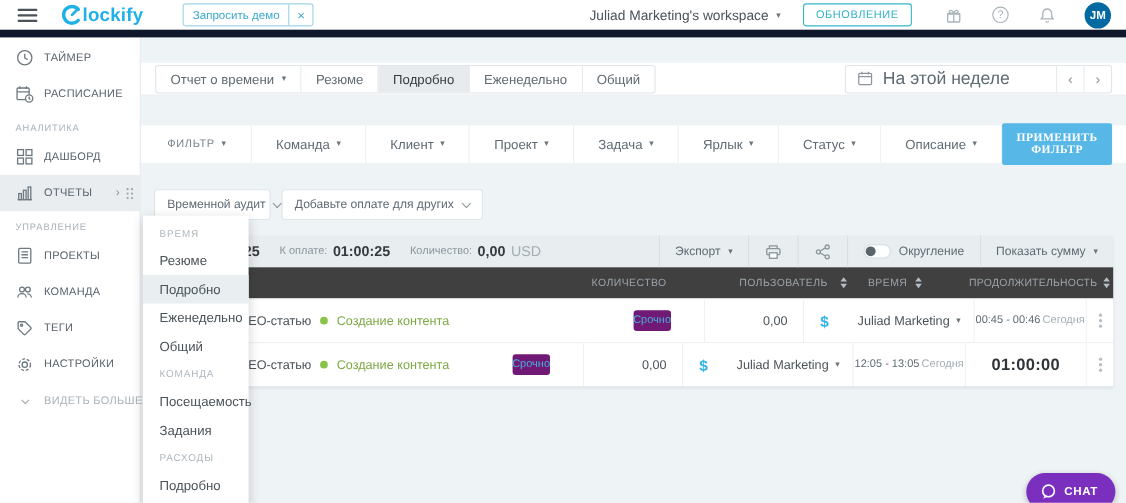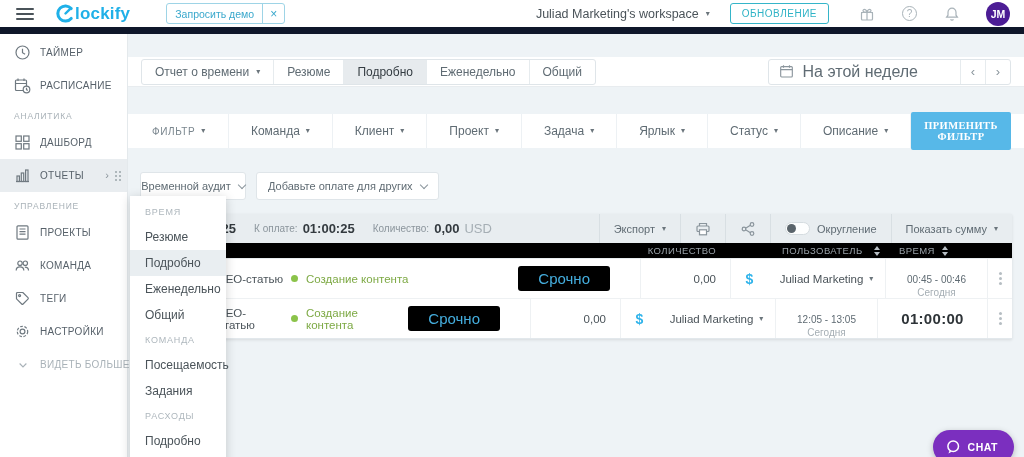--- a/index.html
+++ b/index.html
@@ -22,21 +22,21 @@
   .spacer{flex:1}
   .workspace{display:flex;align-items:center;font-size:12.5px;color:#4a5359;gap:7px;cursor:pointer}
   .caret{font-size:8px;color:#6b757c;line-height:1}
   .update-btn{margin-left:20px;border:1px solid #35b5c9;color:#2fb3c6;background:#fff;
     font-size:10px;letter-spacing:.5px;padding:4px 11px;border-radius:3px;
     font-family:inherit;cursor:pointer}
   .top-icons{display:flex;align-items:center;gap:27px;margin-left:30px;color:#a9b3b9}
   .tic{cursor:pointer;display:flex;align-items:center;justify-content:center}
   .help-circle{width:15px;height:15px;border:1px solid #a9b3b9;border-radius:50%;
     font-size:10px;display:flex;align-items:center;justify-content:center;color:#a9b3b9}
-  .avatar{width:24px;height:24px;border-radius:50%;background:#4c1d95;color:#fff;
+  .avatar{width:24px;height:24px;border-radius:50%;background:#0369a1;color:#fff;
     font-size:10.5px;font-weight:700;display:flex;align-items:center;justify-content:center;
     margin:0 14px 0 26px;cursor:pointer}
 
   
   .sidebar{position:absolute;top:34px;left:0;bottom:0;width:128px;background:#fff;
     border-right:1px solid #e4e9ec;padding-top:2px;z-index:30}
   .sb-item{display:flex;align-items:center;height:33px;padding-left:14px;cursor:pointer;color:#57616a}
   .sb-item .sb-ic{width:17px;height:17px;margin-right:9px;display:flex;align-items:center;
     justify-content:center;color:#6f7980;flex:none}
   .sb-lbl{font-size:10px;letter-spacing:.3px;white-space:nowrap}
@@ -77,66 +77,66 @@
   .fseg.first{padding-left:24px;font-size:10px;color:#7a868e;letter-spacing:.6px}
   .apply-btn{margin-left:auto;margin-right:14px;background:#57b8e8;color:#fff;border:none;
     font-size:10.5px;font-weight:600;letter-spacing:.4px;padding:8px 13px;border-radius:2px;
     font-family:Liberation Serif, serif;cursor:pointer}
 
   
   .controls{position:absolute;top:172px;left:140px;display:flex;gap:10px;z-index:10}
   .ctl-btn{height:28px;display:flex;align-items:center;gap:8px;background:#fff;
     border:1px solid #dfe5e9;border-radius:3px;padding:0 11px;font-size:11px;color:#5f6b73;
     cursor:pointer;white-space:nowrap}
-  .ctl-audit{width:106px;justify-content:center}
+  .ctl-audit{width:106px;justify-content:flex-start}
   .chev{width:6px;height:6px;border-right:1.5px solid #8a959c;border-bottom:1.5px solid #8a959c;
     transform:rotate(45deg);margin-top:-3px;flex:none}
 
   
   .tablewrap{position:absolute;left:140px;right:12px;top:214px;box-shadow:0 1px 3px rgba(0,0,0,.1)}
   .totalsbar{height:29px;background:#e8edf0;display:flex;align-items:center;
     font-size:10px;color:#8b959c}
   .t-left{display:flex;align-items:center;gap:5px;padding-left:10px;white-space:nowrap}
   .t-val{font-size:13px;font-weight:700;color:#333a3f}
   .t-cur{font-size:13px;color:#a5aeb4}
   .t-gap{width:8px}
   .t-right{margin-left:auto;display:flex;align-items:center;height:100%}
   .t-sep{width:1px;height:100%;background:#d8dfe3}
   .t-item{display:flex;align-items:center;gap:7px;padding:0 14px;font-size:11px;color:#5f6b73;
     height:100%;cursor:pointer;white-space:nowrap}
   .toggle{width:25px;height:13px;border-radius:7px;background:#fdfefe;border:1px solid #d5dce0;
     position:relative;flex:none}
   .toggle::before{content:"";position:absolute;left:1px;top:1px;width:9px;height:9px;
     border-radius:50%;background:#5a646b}
 
-  .thead{height:16px;background:#000000;border-bottom:1px solid #e7ecef;display:flex;
+  .thead{height:29px;background:#404040;border-bottom:1px solid #e7ecef;display:flex;
     align-items:center;font-size:9.5px;letter-spacing:.4px;color:#9aa3aa}
   .trow{height:40px;background:#fff;border-bottom:1px solid #eef1f3;display:flex;
     align-items:stretch;font-size:11.5px;color:#4a5359}
   .trow:last-child{border-bottom:1px solid #e2e8ec}
   .cell{display:flex;align-items:center;height:100%}
   .c-desc{flex:1;padding-left:15px}
   .trow .c-desc{padding-left:78px}
   .c-qty{width:90px;justify-content:flex-end;padding-right:14px}
   .c-bill{width:38px;justify-content:center}
   .c-user{width:117px;justify-content:center;gap:6px}
-  .c-time{width:102px;flex-direction:column;justify-content:flex-end;gap:2px}
+  .c-time{width:102px;justify-content:center;gap:2px}
   .c-dur{width:110px;justify-content:center}
   .c-kebab{width:25px;justify-content:center}
   .trow .c-qty,.trow .c-bill{border-left:1px solid #eef1f3}
   .trow .c-time,.trow .c-dur,.trow .c-kebab{border-left:1px solid #eef1f3}
   .sort{display:inline-flex;flex-direction:column;gap:2px;margin-left:5px}
   .sort::before{content:"";border-left:3px solid transparent;border-right:3px solid transparent;
     border-bottom:4px solid #b6bec4}
   .sort::after{content:"";border-left:3px solid transparent;border-right:3px solid transparent;
     border-top:4px solid #b6bec4}
   .pdot{width:7px;height:7px;border-radius:50%;background:#8bc34a;margin:0 8px 0 8px;flex:none}
   .pname{color:#7da944}
-  .badge{margin-left:auto;margin-right:30px;background:#000000;color:#45aede;font-size:15px;
-    padding:4px 20px;border-radius:3px}
+  .badge{margin-left:auto;margin-right:30px;background:#701a75;color:#45aede;font-size:10px;
+    padding:4px 0;border-radius:3px}
   .bill-val{color:#2fb3ea;font-size:14px;font-weight:600}
   .time-range{font-size:10px;color:#5f6b73}
   .time-day{font-size:10px;color:#a5aeb4}
   .dur-val{font-size:15px;font-weight:700;color:#2e3438;letter-spacing:.3px}
   .kebab-dots{width:3px;height:3px;border-radius:50%;background:#b6bec3;
     box-shadow:0 -5px 0 #b6bec3,0 5px 0 #b6bec3;cursor:pointer}
 
   
   .ddmenu{position:absolute;left:130px;top:196px;width:96px;bottom:-10px;background:#fff;
     box-shadow:0 2px 10px rgba(0,0,0,.18);z-index:50;padding-top:4px}
@@ -427,20 +427,24 @@
     </div>
     <div class="cell c-bill"></div>
     <div class="cell c-user" style="justify-content:flex-start;padding-left:14px">
       <span>ПОЛЬЗОВАТЕЛЬ</span>
       <span class="sort"></span>
     </div>
     <div class="cell c-time" style="flex-direction:row;justify-content:flex-start;padding-left:14px">
       <span>ВРЕМЯ</span>
       <span class="sort"></span>
     </div>
+    <div class="cell c-dur" style="justify-content:flex-start;padding-left:4px;letter-spacing:.2px">
+      <span>ПРОДОЛЖИТЕЛЬНОСТЬ</span>
+      <span class="sort"></span>
+    </div>
     <div class="cell c-kebab"></div>
   </div>
 
   <div class="trow">
     <div class="cell c-desc">
       <span>SEO-статью</span>
       <span class="pdot"></span>
       <span class="pname">Создание контента</span>
       <span class="badge">Срочно</span>
     </div>

